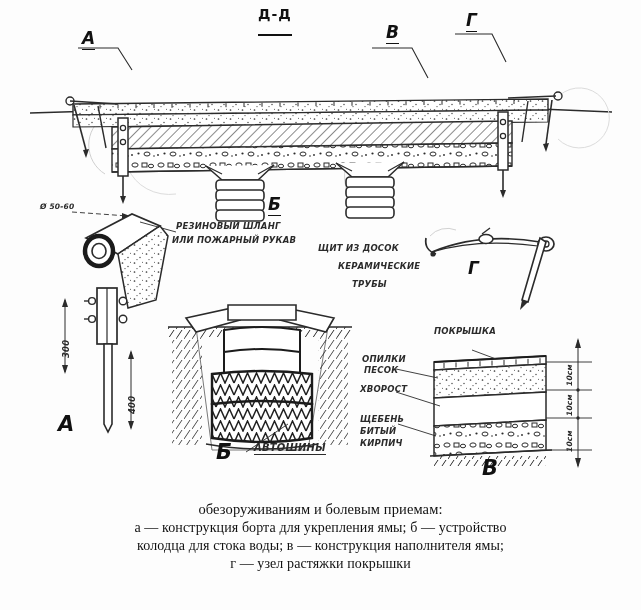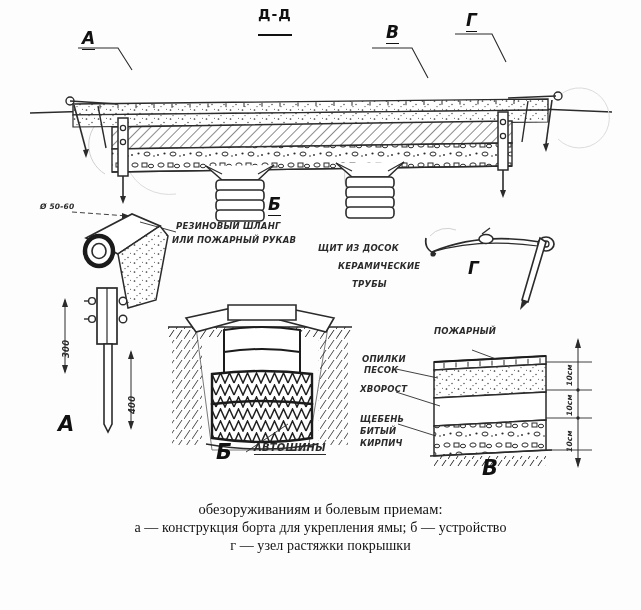--- a/index.html
+++ b/index.html
@@ -388,37 +388,38 @@
 
     <div class="hand italic small" style="left:318px; top:244px;">ЩИТ ИЗ ДОСОК</div>
     <div class="hand italic small" style="left:338px; top:262px;">КЕРАМИЧЕСКИЕ</div>
     <div class="hand italic small" style="left:352px; top:280px;">ТРУБЫ</div>
 
     <div class="marker big" style="left:216px; top:440px;">Б</div>
     <div class="hand italic med" style="left:254px; top:443px; border-bottom:1.4px solid #2a2a2a;">АВТОШИНЫ</div>
 
     <div class="marker mid" style="left:468px; top:258px;">Г</div>
 
-    <div class="hand italic small" style="left:434px; top:327px;">ПОЖАРНЫЙ</div>
+    <div class="hand italic small" style="left:434px; top:327px;">ПОКРЫШКА</div>
 
     <div class="hand italic small" style="left:362px; top:355px;">ОПИЛКИ</div>
     <div class="hand italic small" style="left:364px; top:366px;">ПЕСОК</div>
 
     <div class="hand italic small" style="left:360px; top:385px;">ХВОРОСТ</div>
 
     <div class="hand italic small" style="left:360px; top:415px;">ЩЕБЕНЬ</div>
     <div class="hand italic small" style="left:360px; top:427px;">БИТЫЙ</div>
     <div class="hand italic small" style="left:360px; top:439px;">КИРПИЧ</div>
 
     <div class="hand italic tiny rot" style="left:566px; top:386px;">10см</div>
     <div class="hand italic tiny rot" style="left:566px; top:416px;">10см</div>
     <div class="hand italic tiny rot" style="left:566px; top:452px;">10см</div>
 
     <div class="marker big" style="left:482px; top:456px;">В</div>
   </div>
 
   <div id="caption">
     <div class="cap-line l2">обезоруживаниям и болевым приемам:</div>
     <div class="cap-line l3">а — конструкция борта для укрепления ямы; б — устройство</div>
+    <div class="cap-line l4">колодца для стока воды; в — конструкция наполнителя ямы;</div>
     <div class="cap-line l5">г — узел растяжки покрышки</div>
   </div>
 
 </div>
 
 </body></html>

